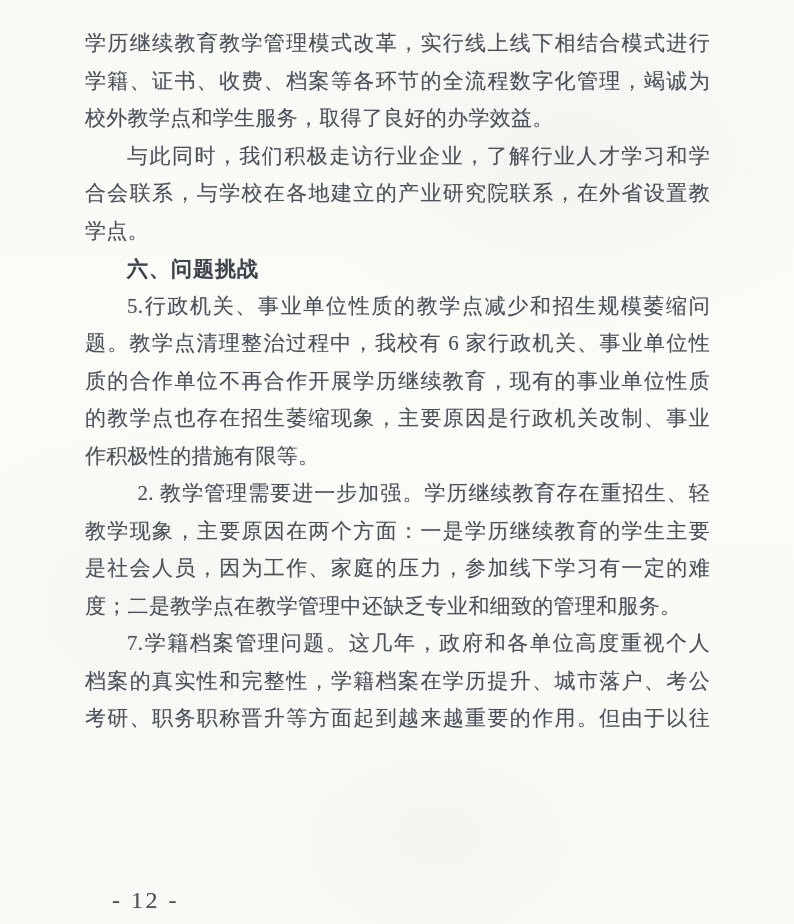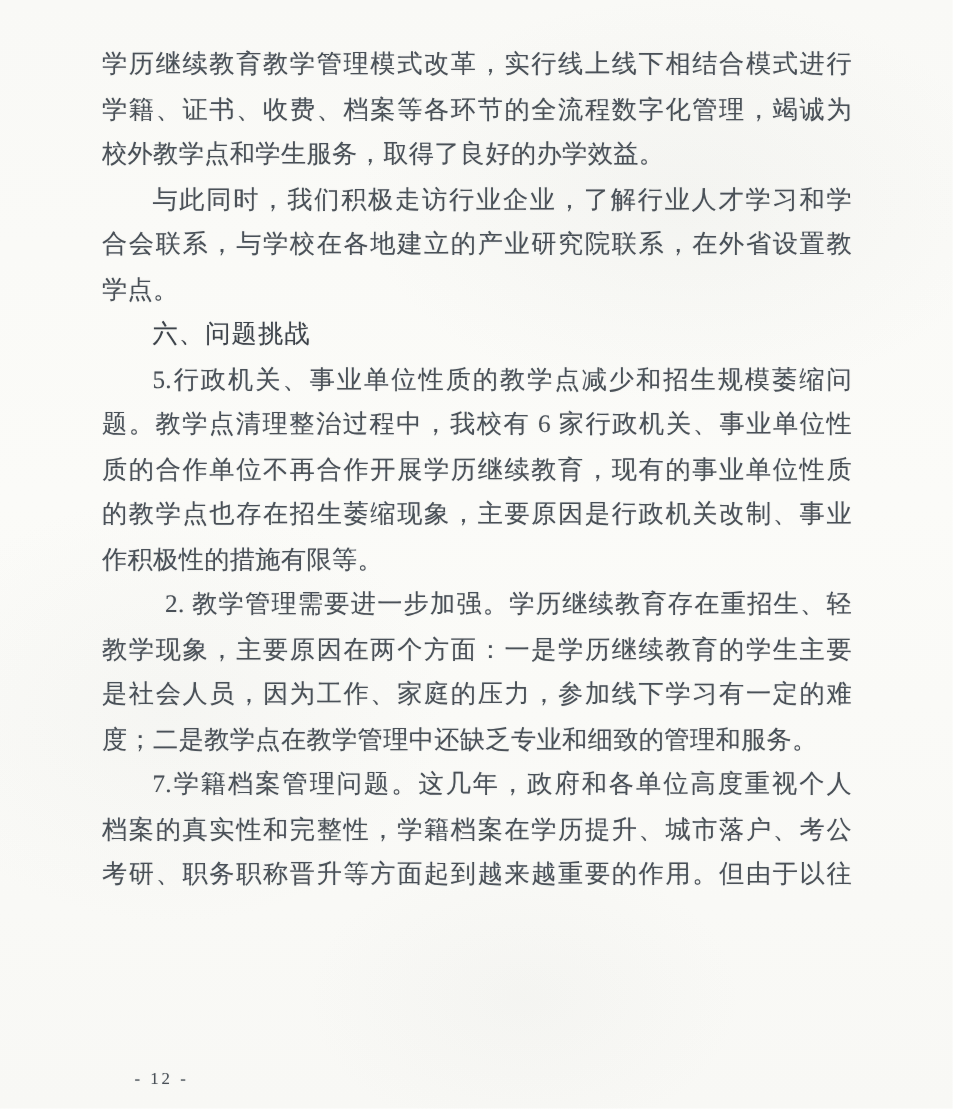--- a/index.html
+++ b/index.html
@@ -16,49 +16,49 @@
       radial-gradient(ellipse 420px 260px at 72% 18%, rgba(205,208,204,0.14), transparent 65%),
       radial-gradient(ellipse 380px 300px at 18% 64%, rgba(204,207,203,0.10), transparent 60%),
       radial-gradient(ellipse 300px 200px at 55% 90%, rgba(206,208,204,0.10), transparent 60%),
       linear-gradient(180deg, #f9f9f6 0%, #fbfbf8 45%, #f8f8f5 100%);
     font-family: "Liberation Serif", "DejaVu Serif", serif;
     color: var(--text-color, #4a5158);
   }
   .content {
     position: absolute;
     left: 85px;
-    top: 35px;
+    top: 25px;
     width: 625px;
   }
   .para { margin: 0; }
   .line {
     font-size: 21px;
     line-height: 37.5px;
     height: 37.5px;
     text-align: justify;
     text-align-last: justify;
     letter-spacing: 0.3px;
     text-shadow: 0 0 1px rgba(96,104,112,0.35);
     overflow: hidden;
   }
   .line.last {
     text-align-last: left;
   }
   .para.heading .line {
     font-family: "Liberation Sans", "DejaVu Sans", sans-serif;
-    font-weight: 400;
+    font-weight: 700;
     color: var(--heading-color, #3e444b);
     text-align-last: left;
     letter-spacing: 1px;
   }
   .page-number {
     position: absolute;
     left: 112px;
     top: 888px;
-    font-size: 14px;
+    font-size: 24px;
     line-height: 24px;
     letter-spacing: 2.5px;
     color: var(--text-color, #4a5158);
     text-shadow: 0 0 1px rgba(96,104,112,0.35);
   }
 </style>
 </head>
 <body>
 
 <div class="page" style="--text-color: #4a5158; --heading-color: #3e444b;">

